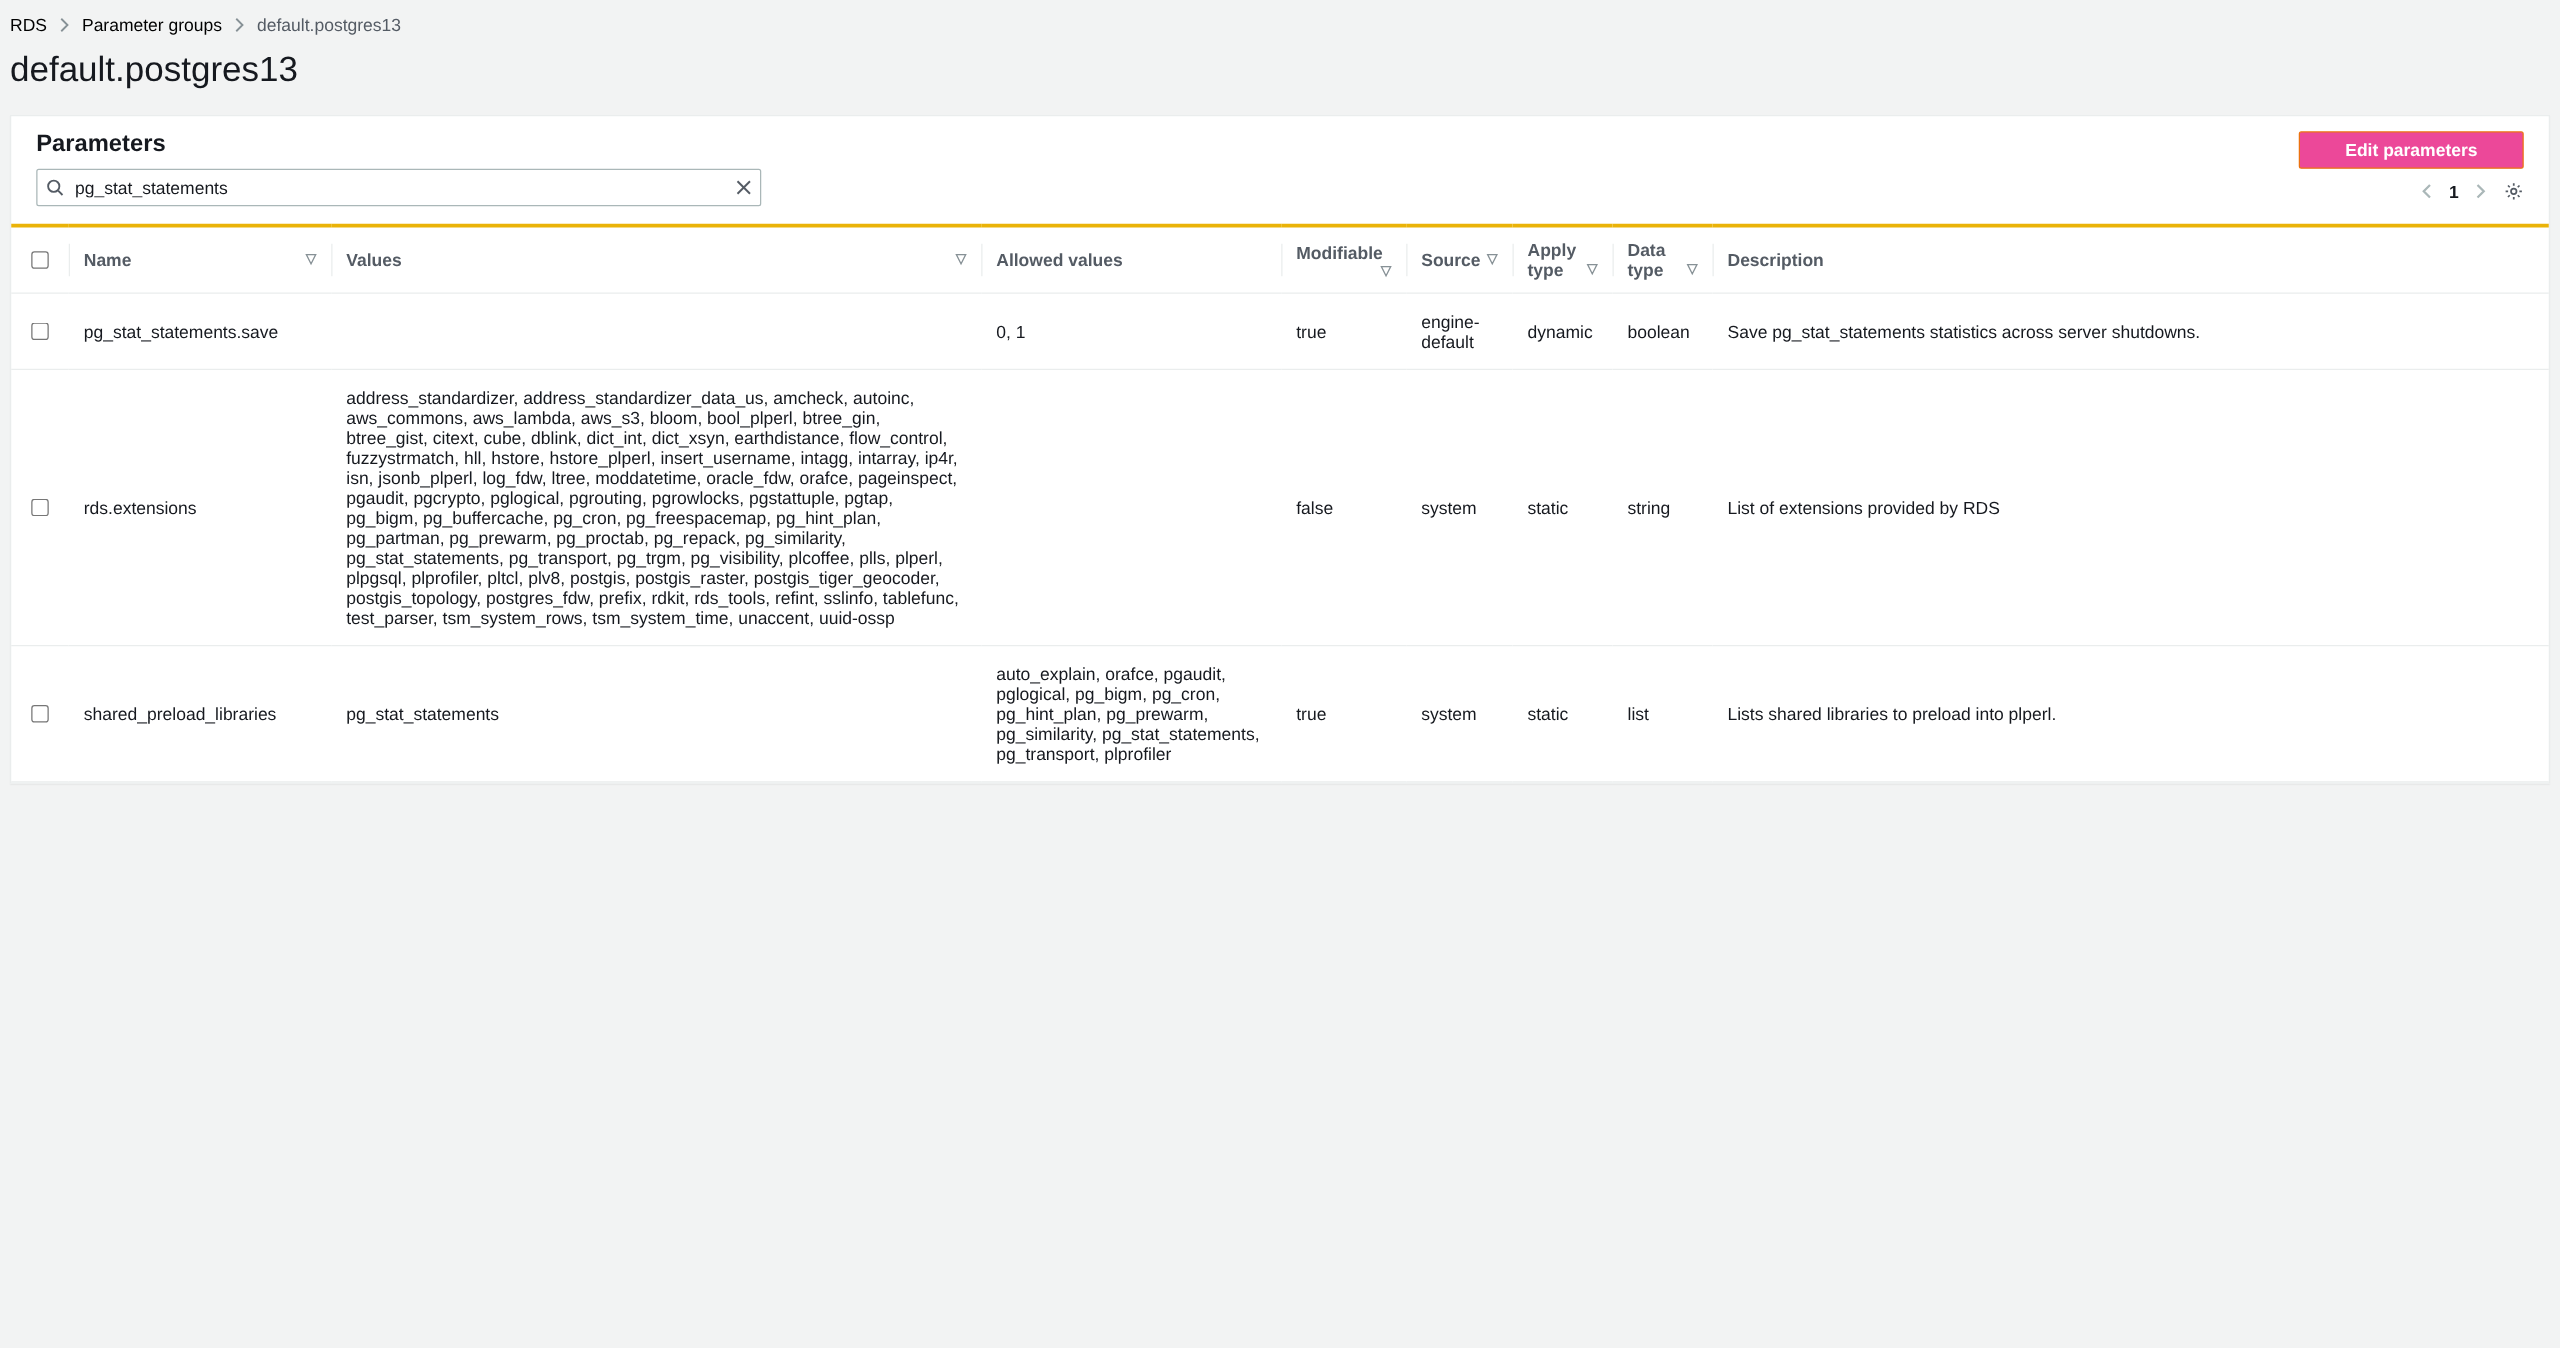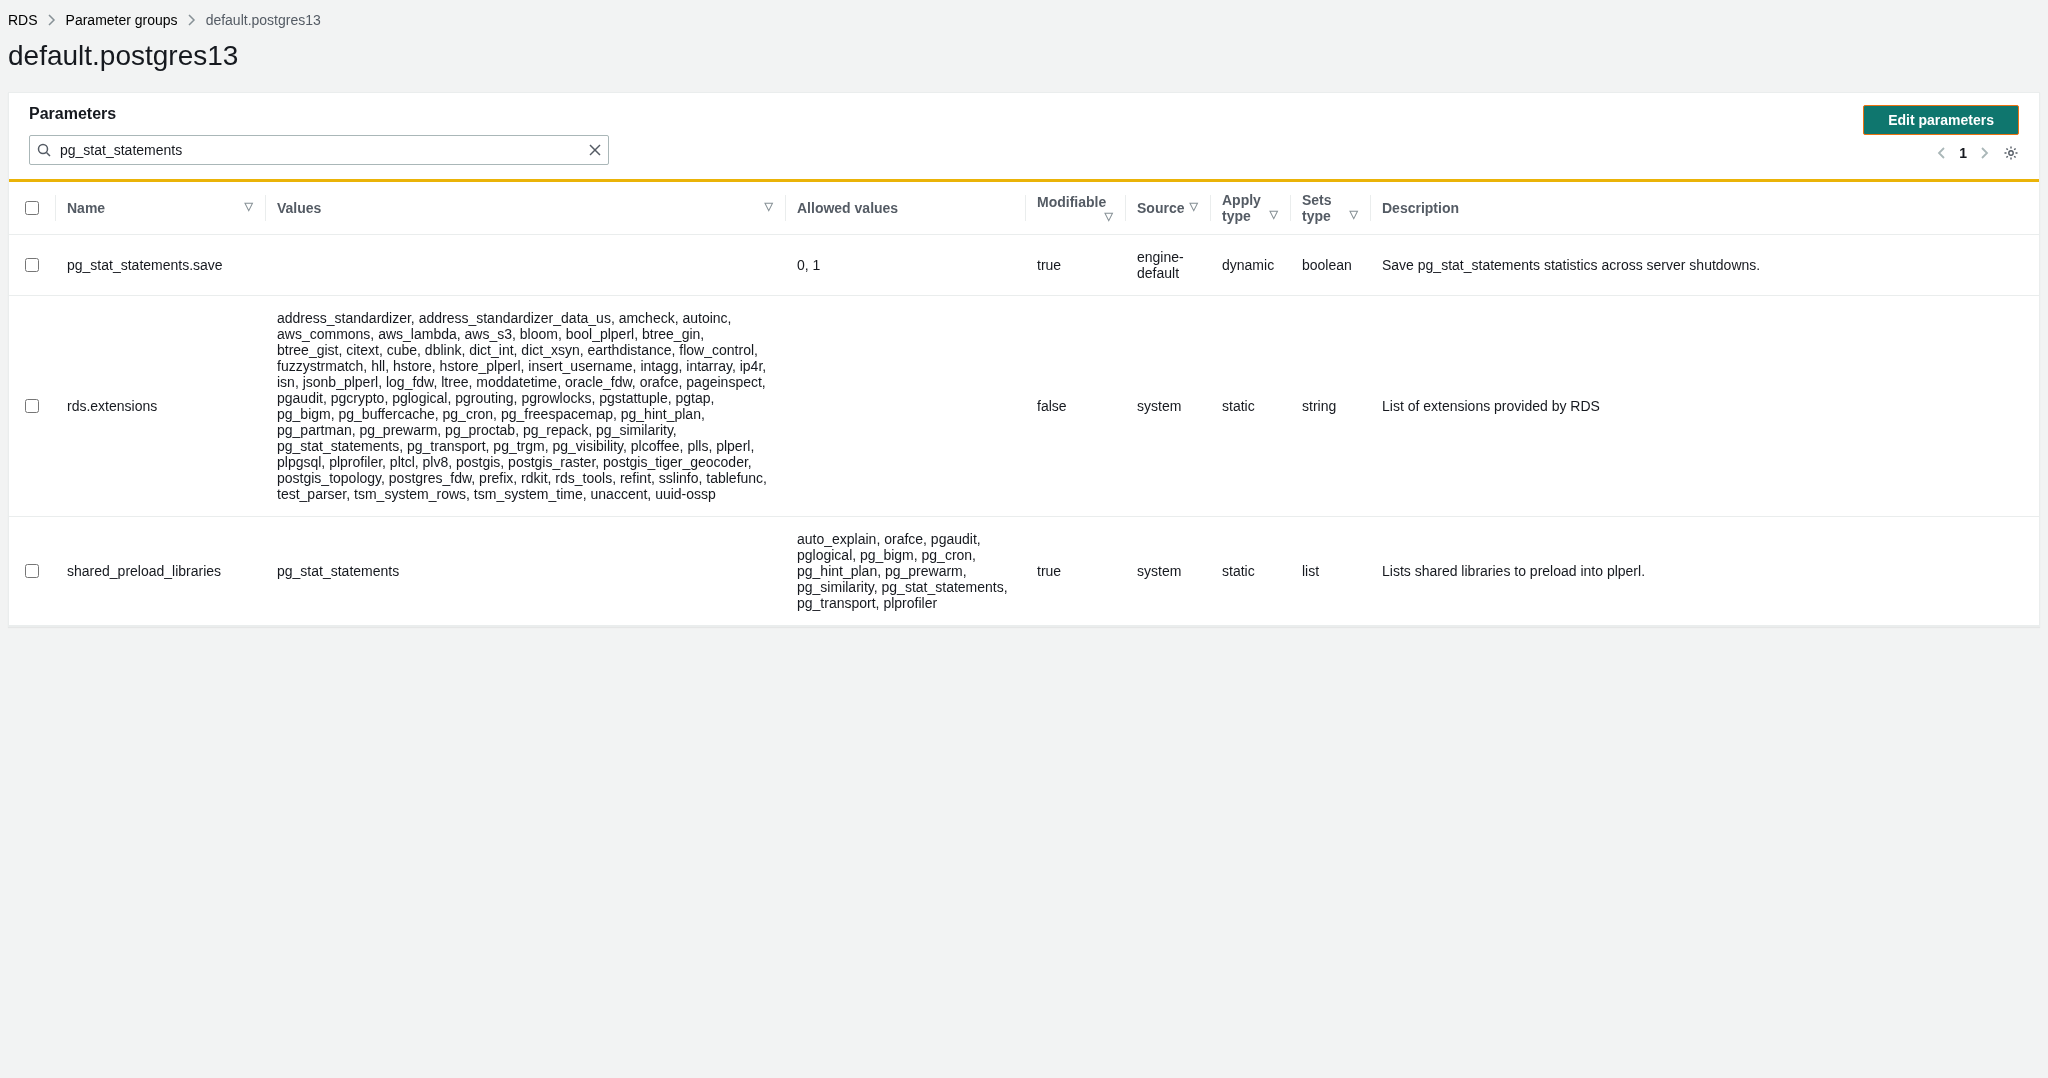--- a/index.html
+++ b/index.html
@@ -32,31 +32,31 @@
     border: 1px solid #eaeded;
     box-shadow: 0 1px 1px rgba(0,0,0,0.05);
   }
   .panel-header {
     display: flex;
     justify-content: space-between;
     align-items: flex-start;
     padding: 12px 20px 8px 20px;
   }
   .panel-header h2 {
-    font-size: 16px;
+    font-size: 19px;
     font-weight: 700;
     margin: 0;
   }
   .right-controls { text-align: right; }
   .btn-primary {
-    background: #0f766e;
+    background: #ec4899;
     color: #fff;
     border: 1px solid #ec7211;
     border-radius: 2px;
-    padding: 6px 24px;
+    padding: 6px 36px;
     font-weight: 700;
     font-size: 14px;
     cursor: pointer;
   }
   .pager-row {
     display: flex;
     align-items: center;
     justify-content: flex-end;
     gap: 14px;
     margin-top: 10px;
@@ -228,21 +228,21 @@
     </colgroup>
     <thead>
       <tr>
         <th><input type="checkbox" style=""></th>
         <th><span>Name</span><span class="sort">▽</span></th>
         <th><span>Values</span><span class="sort">▽</span></th>
         <th><span>Allowed values</span></th>
         <th><span>Modifiable</span><span class="sort">▽</span></th>
         <th><span>Source</span><span class="sort">▽</span></th>
         <th><span>Apply type</span><span class="sort">▽</span></th>
-        <th><span>Sets type</span><span class="sort">▽</span></th>
+        <th><span>Data type</span><span class="sort">▽</span></th>
         <th><span>Description</span></th>
       </tr>
     </thead>
     <tbody id="rows">
         <tr>
           <td><input type="checkbox" style=""></td>
           <td>pg_stat_statements.save</td>
           <td></td>
           <td>0, 1</td>
           <td>true</td>

